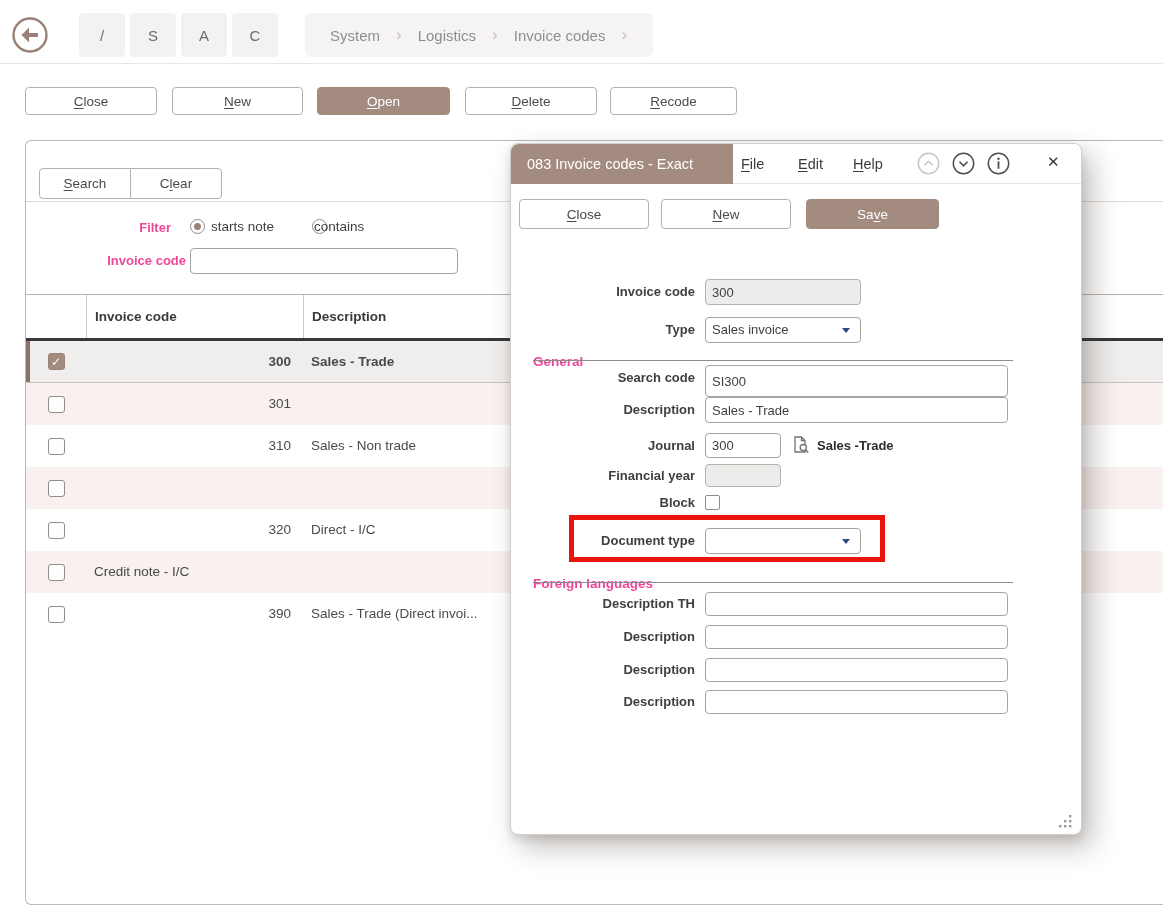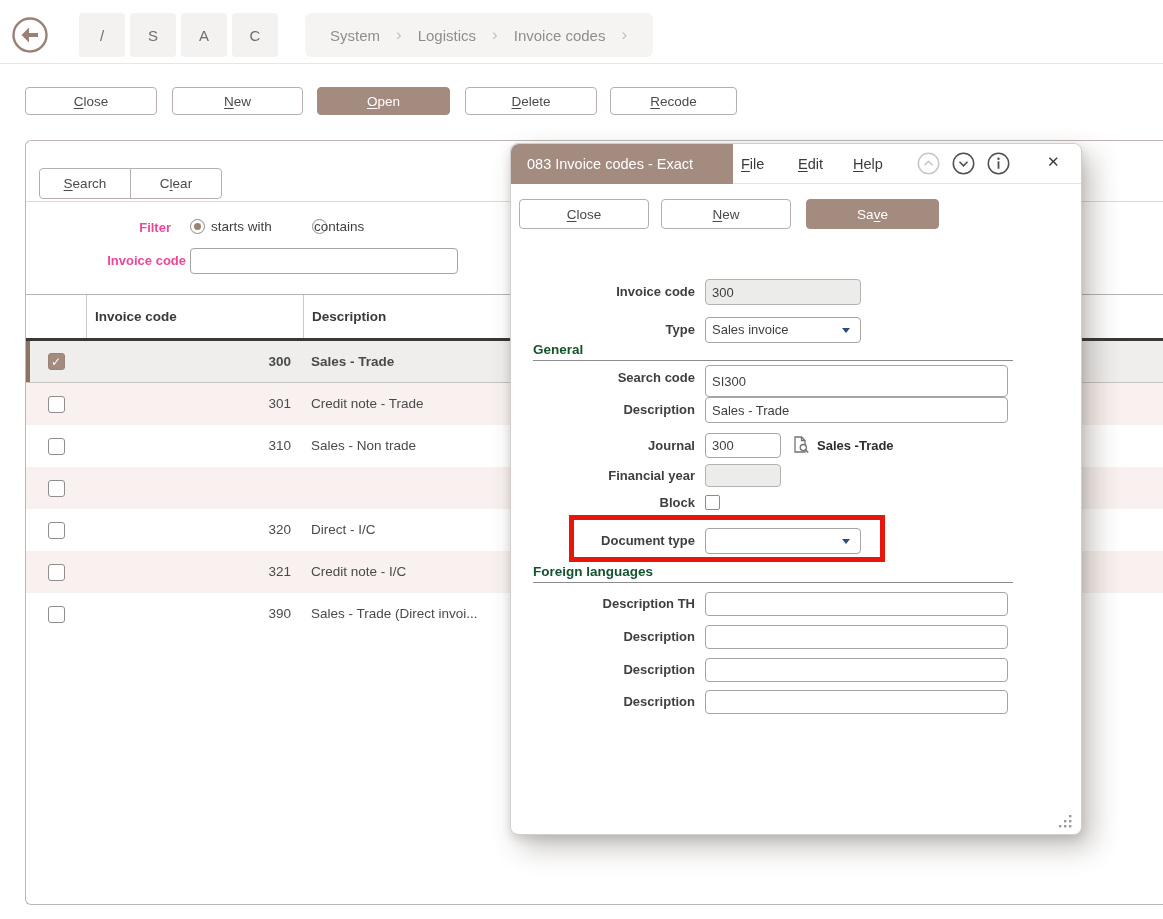--- a/index.html
+++ b/index.html
@@ -64,21 +64,21 @@
   .title-brown { left:0; top:0; width:222px; height:40px; background:#a38b80; border-radius:8px 0 0 0;
     color:#fff; font-size:14.5px; line-height:40px; padding-left:16px; white-space:nowrap; }
   .menu { top:0; height:40px; line-height:40px; font-size:14.5px; color:#3b3b3b; cursor:pointer; }
   .wicon { top:8px; width:23px; height:23px; cursor:pointer; }
   .xicon { top:9px; font-size:15px; color:#3b3b3b; cursor:pointer; }
   .dlabel { font-weight:bold; font-size:13px; color:#3f3f3f; text-align:right; width:184px; left:0; }
   .dd-arrow { width:0; height:0; border-left:4.5px solid transparent; border-right:4.5px solid transparent;
     border-top:5.5px solid #2b4d7e; position:absolute; right:10px; top:50%; margin-top:-2px; }
   .dropdown { position:absolute; }
   .dropdown .dd-text { line-height:24px; }
-  .sec-head { font-weight:bold; font-size:13.5px; color:#14532d; }
+  .sec-head { font-weight:bold; font-size:13.5px; color:#ec4899;margin-top:12px; }
   .sec-line { border-top:1px solid #8c8c8c; height:0; }
   .blockcb { width:15px; height:15px; border:1.4px solid #8f8b88; border-radius:2px; background:#fff; cursor:pointer; }
   .redbox { left:58px; top:371px; width:316px; height:47px; border:5px solid #e8150d; pointer-events:none; z-index:5; }
   .jname { font-weight:bold; font-size:13px; color:#2e2e2e; line-height:25px; white-space:nowrap; }
   .grip { right:7px; bottom:6px; cursor:nwse-resize; }
 </style>
 </head>
 <body>
 
 <div class="page">
@@ -122,21 +122,21 @@
     <button class="abs btn seg-btn" style="left:13px;border-radius:4px 0 0 4px">
       <span><span></span><span class="mn">S</span><span>earch</span></span>
     </button>
     <button class="abs btn seg-btn" style="left:104px;border-radius:0 4px 4px 0">
       <span><span>C</span><span class="mn">l</span><span>ear</span></span>
     </button>
     <div class="abs panel-divider"></div>
 
     <div class="abs flabel" style="left:0;top:79px;width:145px">Filter</div>
     <span class="abs radio sel" style="left:164px;top:78px"></span>
-    <span class="abs rlabel" style="left:185px;top:78px">starts with</span>
+    <span class="abs rlabel" style="left:185px;top:78px">starts note</span>
     <span class="abs radio" style="left:267px;top:78px"></span>
     <span class="abs rlabel" style="left:288px;top:78px">contains</span>
 
     <div class="abs flabel" style="left:0;top:112px;width:160px">Invoice code</div>
     <input class="abs input" style="left: 164px; top: 107px; width: 268px; height: 26px;" value="">
 
     
     <div class="abs thead">
       <div class="c1 hc"></div>
       <div class="c2 h hc hsep">Invoice code</div>
@@ -151,21 +151,20 @@
           </span>
         </div>
       <div class="c2">300</div>
       <div class="c3">Sales - Trade</div>
     </div>
     <div class="abs trow alt" style="top:242px">
       <div class="c1">
           <span class="cb"></span>
         </div>
       <div class="c2">301</div>
-      <div class="c3">Credit note - Trade</div>
     </div>
     <div class="abs trow" style="top:284px">
       <div class="c1">
           <span class="cb"></span>
         </div>
       <div class="c2">310</div>
       <div class="c3">Sales - Non trade</div>
     </div>
     <div class="abs trow alt" style="top:326px">
       <div class="c1">
@@ -176,21 +175,20 @@
       <div class="c1">
           <span class="cb"></span>
         </div>
       <div class="c2">320</div>
       <div class="c3">Direct - I/C</div>
     </div>
     <div class="abs trow alt" style="top:410px">
       <div class="c1">
           <span class="cb"></span>
         </div>
-      <div class="c2">321</div>
       <div class="c3">Credit note - I/C</div>
     </div>
     <div class="abs trow" style="top:452px">
       <div class="c1">
           <span class="cb"></span>
         </div>
       <div class="c2">390</div>
       <div class="c3">Sales - Trade (Direct invoi...</div>
     </div>
   </div>

